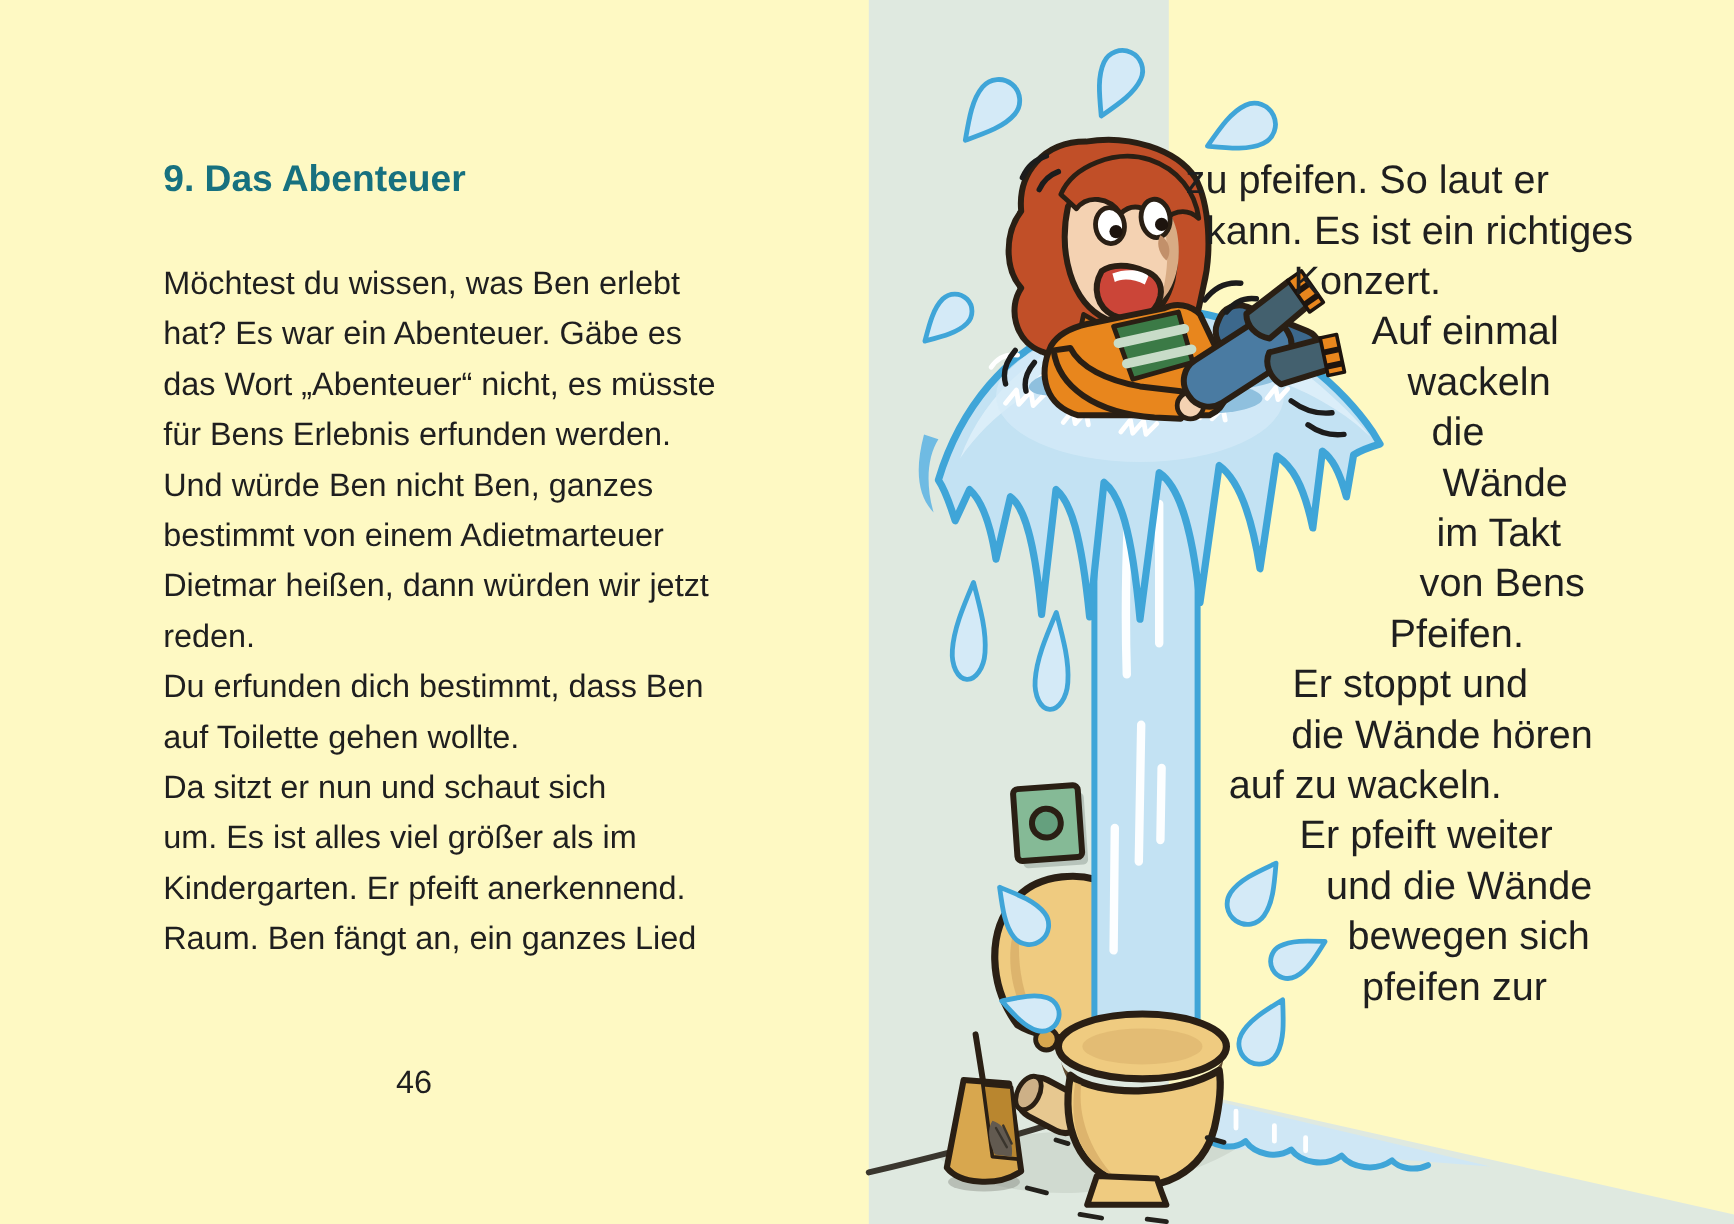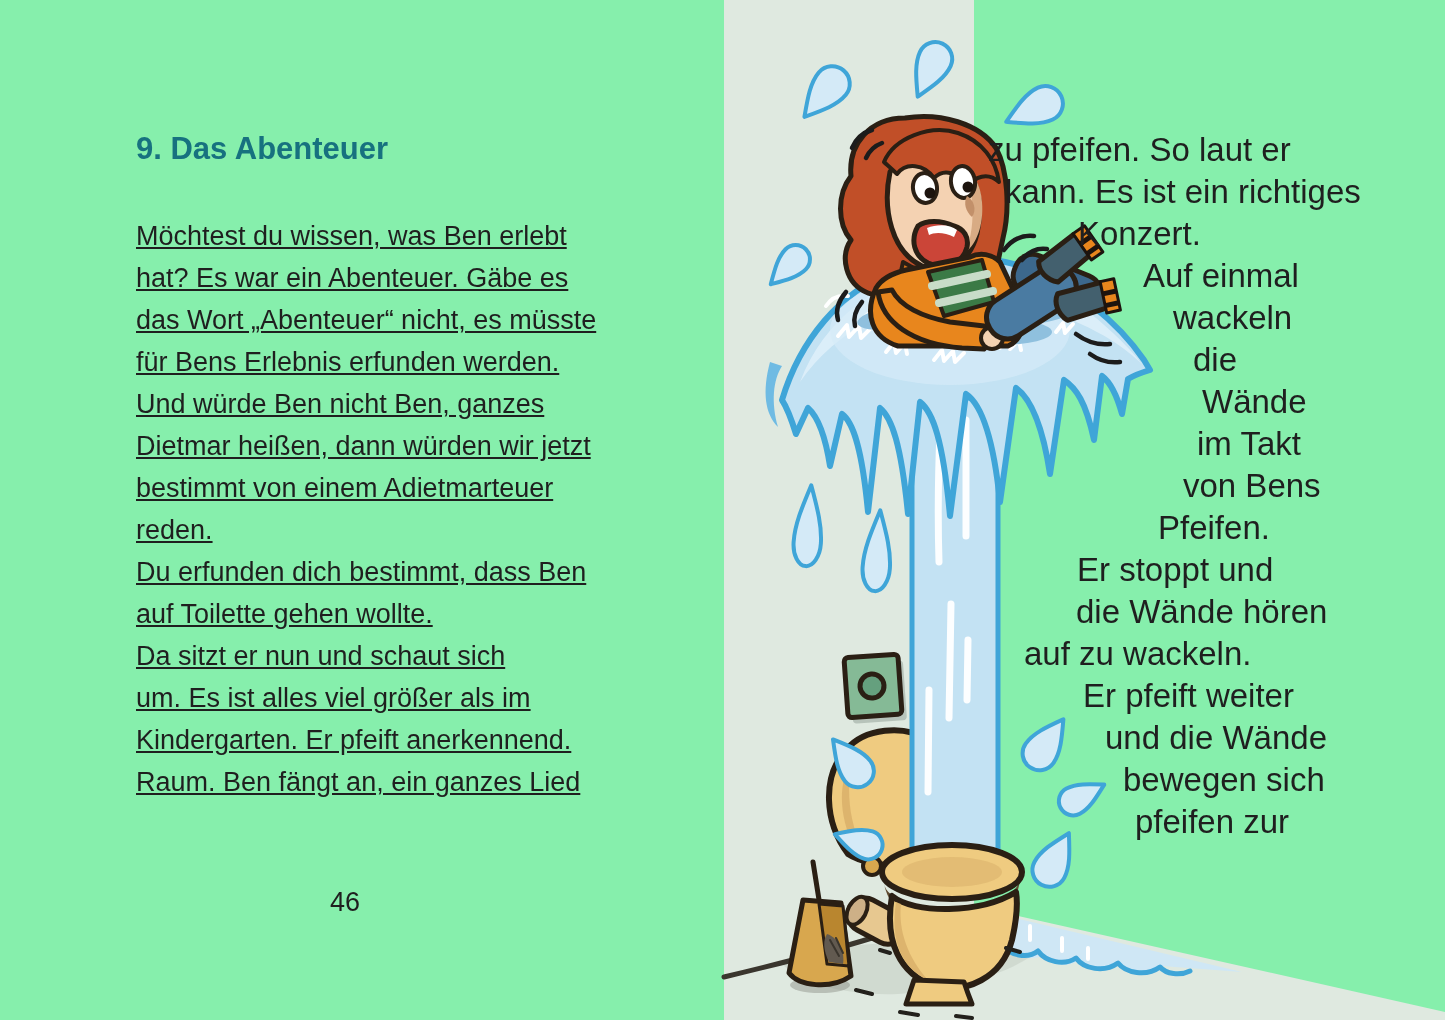--- a/index.html
+++ b/index.html
@@ -1,21 +1,21 @@
 <!DOCTYPE html>
 <html style="--title_teal: #17717f; --body_text: #1f1f1f; --wall_mint: #dfe9e0; --water_fill: #c3e2f3; --water_outline: #3fa5d8; --droplet_fill: #d4eaf7; --puddle_fill: #cfe7f5; --toilet_tan: #efcb80; --brush_gold: #d8a74e; --flush_green: #85ba96; --hair_orange: #c14f28; --jacket_orange: #e8861d; --jeans_blue: #4a7ba2; --sweater_green: #3b7a46; --skin: #f4d2b2; --dark_outline: #2a1f14;"><head>
 <meta charset="utf-8">
 <style>
   html,body{margin:0;padding:0;background:#888;}
-  #canvas{position:relative;width:1445px;height:1020px;background:#86efac;overflow:hidden;
+  #canvas{position:relative;width:1445px;height:1020px;background:#fef9c3;overflow:hidden;
           font-family:"Liberation Sans",sans-serif;color:var(--body_text,#1f1f1f);margin:0 auto;}
   
   .chapter-title{position:absolute;left:136px;top:131px;margin:0;font-size:31px;font-weight:700;
                  color:var(--title_teal,#17717f);white-space:nowrap;}
-  .body-lines{position:absolute;left:136px;top:215px;font-size:27px;line-height:42px;text-decoration:underline;}
+  .body-lines{position:absolute;left:136px;top:215px;font-size:27px;line-height:42px;}
   .bline{white-space:nowrap;}
   .page-number{position:absolute;left:330px;top:887px;width:90px;font-size:27px;}
   
   .rline{position:absolute;font-size:33px;line-height:30px;white-space:nowrap;z-index:3;}
   .rl0{left:988px;top:135px}.rl1{left:1005px;top:177px}.rl2{left:1078px;top:219px}
   .rl3{left:1143px;top:261px}.rl4{left:1173px;top:303px}.rl5{left:1193px;top:345px}
   .rl6{left:1202px;top:387px}.rl7{left:1197px;top:429px}.rl8{left:1183px;top:471px}
   .rl9{left:1158px;top:513px}.rl10{left:1077px;top:555px}.rl11{left:1076px;top:597px}
   .rl12{left:1024px;top:639px}.rl13{left:1083px;top:681px}.rl14{left:1105px;top:723px}
   .rl15{left:1123px;top:765px}.rl16{left:1135px;top:807px}
@@ -36,22 +36,22 @@
 <div id="canvas">
 
   <div>
     <h1 class="chapter-title">9. Das Abenteuer</h1>
     <div class="body-lines">
       <div class="bline">Möchtest du wissen, was Ben erlebt</div>
       <div class="bline">hat? Es war ein Abenteuer. Gäbe es</div>
       <div class="bline">das Wort „Abenteuer“ nicht, es müsste</div>
       <div class="bline">für Bens Erlebnis erfunden werden.</div>
       <div class="bline">Und würde Ben nicht Ben, ganzes</div>
+      <div class="bline">bestimmt von einem Adietmarteuer</div>
       <div class="bline">Dietmar heißen, dann würden wir jetzt</div>
-      <div class="bline">bestimmt von einem Adietmarteuer</div>
       <div class="bline">reden.</div>
       <div class="bline">Du erfunden dich bestimmt, dass Ben</div>
       <div class="bline">auf Toilette gehen wollte.</div>
       <div class="bline">Da sitzt er nun und schaut sich</div>
       <div class="bline">um. Es ist alles viel größer als im</div>
       <div class="bline">Kindergarten. Er pfeift anerkennend.</div>
       <div class="bline">Raum. Ben fängt an, ein ganzes Lied</div>
     </div>
     <div class="page-number">46</div>
   </div>

